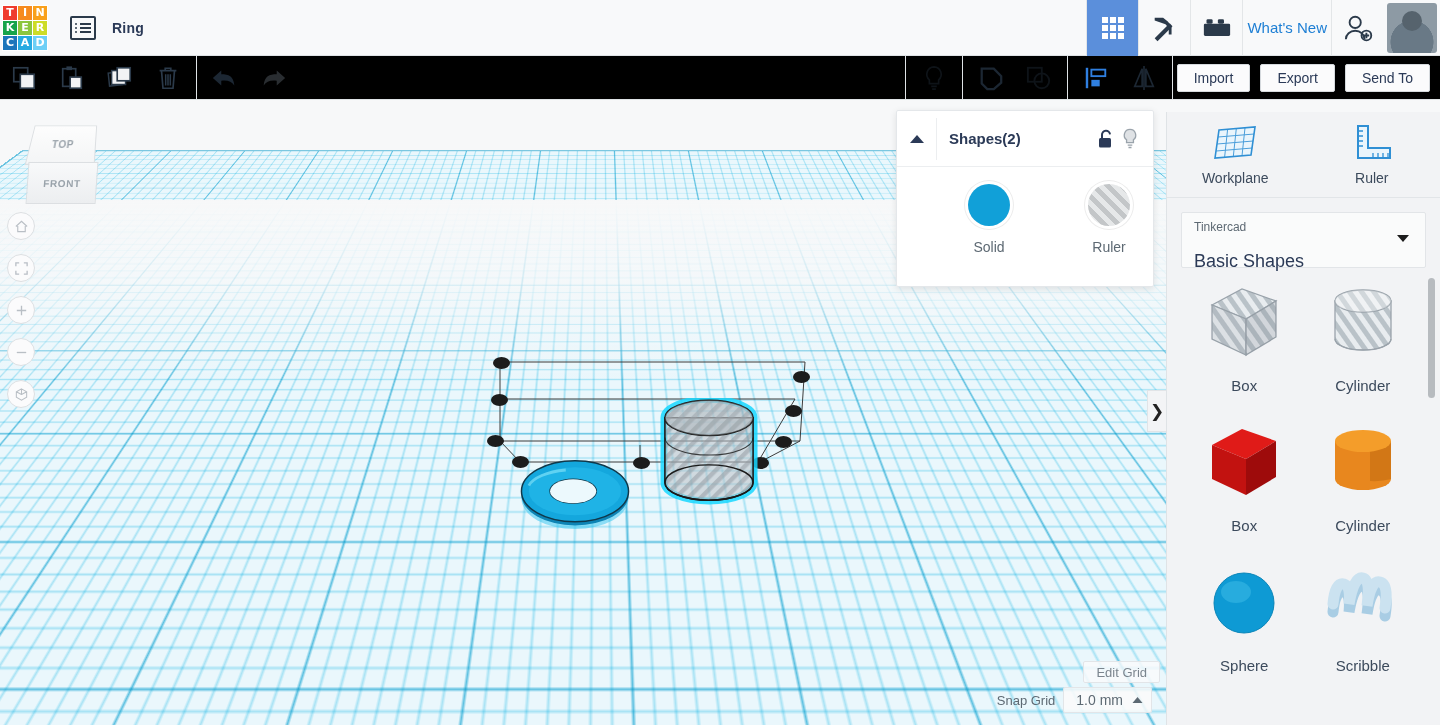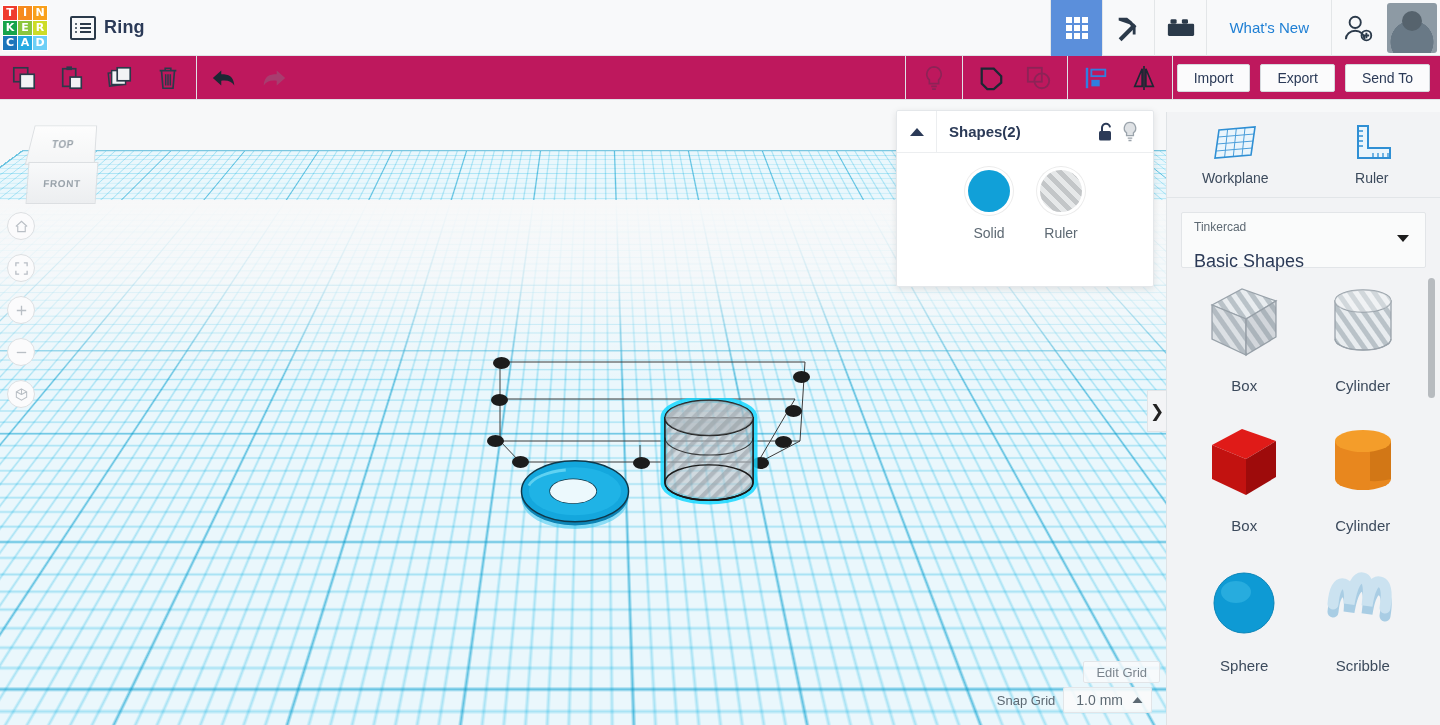--- a/index.html
+++ b/index.html
@@ -31,50 +31,50 @@
     width: 26px; height: 24px; border: 2px solid #2b3a4a; border-radius: 2px;
     margin-left: 22px; display: flex; flex-direction: column;
     justify-content: center; gap: 2px; padding: 0 3px; cursor: pointer;
   }
   .menu-icon-box i {
     display: block; height: 2px; background: #2b3a4a; width: 100%;
   }
   .menu-icon-box i.d { width: 3px; border-radius: 50%; }
   .mrow { display: flex; align-items: center; gap: 3px; }
   .doc-title {
-    margin-left: 8px; font-size: 18px; font-weight: bold; color: #2b3a57;
+    margin-left: 16px; font-size: 14px; font-weight: bold; color: #2b3a57;
     letter-spacing: .2px;
   }
   .topbar-right { margin-left: auto; display: flex; align-items: center; height: 56px; }
   .tb-btn {
     width: 52px; height: 56px; display: flex; align-items: center; justify-content: center;
     border-left: 1px solid #e3e6e8; cursor: pointer; background: transparent;
   }
   .tb-btn.active { background: #5b8fdb; }
   .grid9 { display: grid; grid-template-columns: repeat(3,6px); grid-template-rows: repeat(3,6px); gap: 2px; }
   .grid9 b { display:block; width:6px; height:6px; background:#fff; }
   .whats-new {
-    padding: 0 22px; height: 56px; display: flex; align-items: center;
+    padding: 0 4px; height: 56px; display: flex; align-items: center;
     border-left: 1px solid #e3e6e8; color: #1e7fd4; font-size: 15px; cursor: pointer;
     white-space: nowrap;
   }
   .avatar {
     width: 50px; height: 50px; border-radius: 3px; margin: 0 3px 0 4px;
     background: radial-gradient(circle at 50% 78%, #697986 0 46%, #8d9aa4 47% 100%);
     position: relative; overflow: hidden; cursor: pointer;
   }
   .avatar::after {
     content: ""; position: absolute; left: 50%; top: 16%; width: 40%; height: 40%;
     transform: translateX(-50%); border-radius: 50%; background: #56636d;
   }
 
   
   .toolbar2 {
     position: absolute; left: 0; top: 56px; width: 1440px; height: 44px;
-    background: #be185d; border-bottom: 1px solid #dfe3e6; display: flex; align-items: center;
+    background: #000000; border-bottom: 1px solid #dfe3e6; display: flex; align-items: center;
   }
   .tool {
     width: 48px; height: 44px; display: flex; align-items: center; justify-content: center;
     cursor: pointer;
   }
   .tool.dim { opacity: .33; cursor: default; }
   .sep { width: 1px; height: 44px; background: #dfe3e6; margin: 0 4px; }
   .spacer { flex: 1; }
   .tbtn {
     height: 28px; padding: 0 16px; margin-right: 10px; border: 1px solid #d5d9dd;
@@ -164,30 +164,30 @@
     font-size: 17px; color: #222; cursor: pointer;
   }
 
   
   .shapes-panel {
     position: absolute; left: 896px; top: 110px; width: 258px; height: 177px;
     background: #fff; border: 1px solid #e4e7ea; border-radius: 2px;
     box-shadow: 0 2px 7px rgba(0,0,0,.10);
   }
   .sp-head {
-    height: 42px; display: flex; align-items: center; border-bottom: 1px solid #eceef0;
+    height: 56px; display: flex; align-items: center; border-bottom: 1px solid #eceef0;
   }
   .sp-collapse {
     width: 40px; height: 42px; display: flex; align-items: center; justify-content: center;
     border-right: 1px solid #eceef0; cursor: pointer;
   }
   .sp-title { margin-left: 12px; font-size: 15px; font-weight: bold; color: #2b3a57; }
   .sp-head-icons { margin-left: auto; display: flex; align-items: center; gap: 6px; padding-right: 14px; }
   .sp-body { display: flex; gap: 30px; justify-content: center; padding-top: 17px; }
-  .sw { display: flex; flex-direction: column; align-items: center; cursor: pointer; }
+  .sw { display: flex; flex-direction: column; align-items: center; cursor: pointer; margin-left: 48px; }
   .sw-circle { width: 42px; height: 42px; border-radius: 50%; box-shadow: 0 0 0 3px #fff, 0 0 0 4px #ececec; }
   .sw-solid { background: #11a0d8; }
   .sw-hole {
     background: repeating-linear-gradient(45deg, #c3c6c8 0 5px, #e6e8e9 5px 10px);
   }
   .sw-lab { margin-top: 13px; font-size: 14px; color: #5d6973; }
 
   
   .rsb {
     position: absolute; right: 0; top: 112px; width: 274px; height: 625px;

